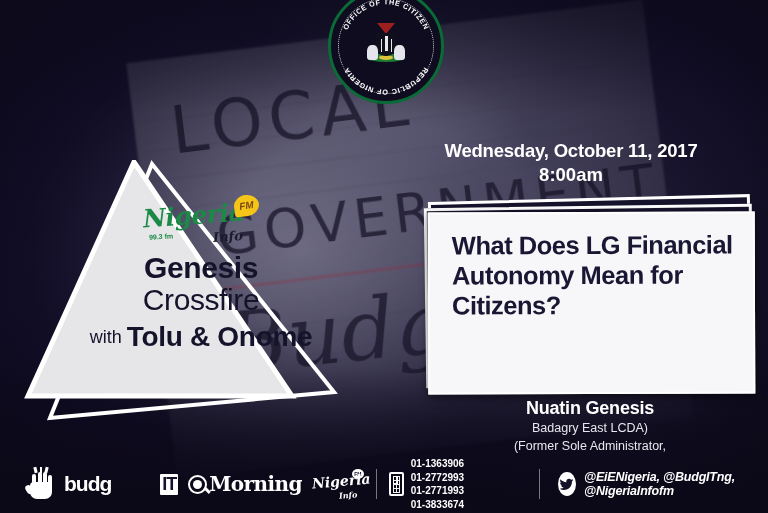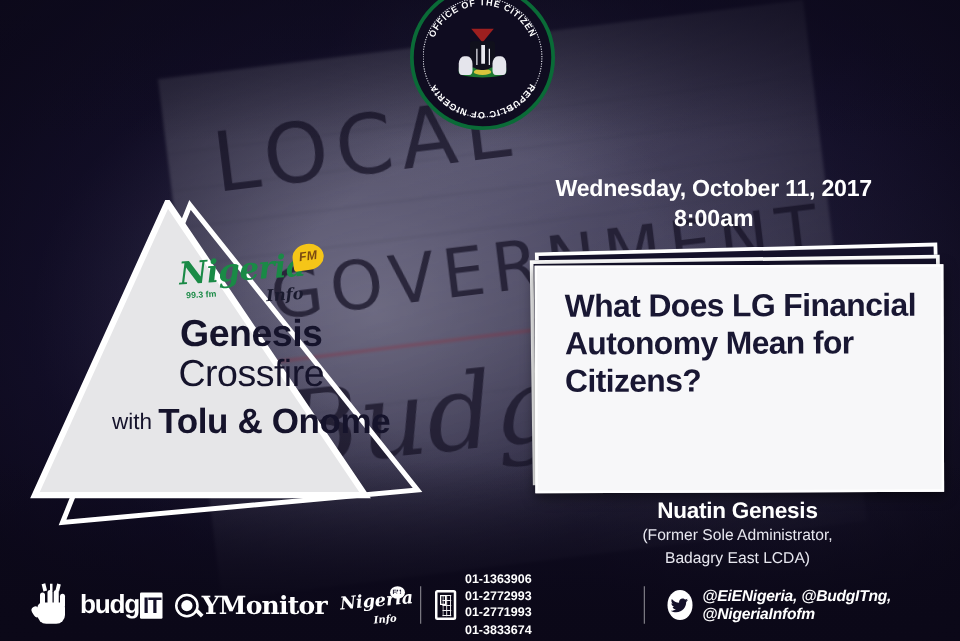--- a/index.html
+++ b/index.html
@@ -219,21 +219,21 @@
     position: absolute; left: 0; right: 0; bottom: 0; height: 58px;
     display: flex; align-items: center;
     z-index: 9;
   }
   .f-logos { display: flex; align-items: center; gap: 10px; padding-left: 28px; }
   .eie-hand { width: 26px; height: 30px; position: relative; }
   .eie-hand .palm { position: absolute; bottom: 0; left: 2px; width: 22px; height: 17px; background: #fff; border-radius: 4px 4px 7px 7px; }
   .eie-hand .fing { position: absolute; bottom: 14px; width: 4px; height: 11px; background: #fff; border-radius: 2px 2px 0 0; }
   .eie-hand .thumb { position: absolute; bottom: 5px; left: -2px; width: 6px; height: 9px; background: #fff; border-radius: 3px; transform: rotate(-30deg); }
   .eie-hand .bang { position: absolute; bottom: 26px; width: 2.5px; height: 6px; background: #fff; }
-  .budgit { font-size: 21px; font-weight: bold; color: #fff; letter-spacing: -1px; display: flex; align-items: center; }
+  .budgit { font-size: 21px; font-weight: bold; color: #fff; letter-spacing: -1px; display: flex; align-items: center; gap: 48px; }
   .budgit .it { display: inline-block; background: #fff; color: #14112a; padding: 0 2px; margin-left: 1px; font-size: 18px; border-radius: 1px; }
   .ymon { display: flex; align-items: center; gap: 2px; }
   .mag { width: 19px; height: 19px; border: 2.5px solid #fff; border-radius: 50%; position: relative; }
   .mag:after { content:""; position:absolute; width: 7px; height: 2.5px; background: #fff; transform: rotate(45deg); right: -6px; bottom: 0px; }
   .mag .dot { position: absolute; inset: 3px; border-radius: 50%; background: #fff; }
   .ymon-txt { font-family: "DejaVu Serif", serif; font-size: 20px; font-weight: bold; color: #fff; letter-spacing: -0.6px; }
   .ni-white { position: relative; width: 52px; height: 30px; }
   .ni-white .n1 { position: absolute; left: 0; top: 4px; font-family: "DejaVu Serif", serif; font-style: italic; font-weight: bold; font-size: 14px; color: #fff; transform: rotate(-5deg); }
   .ni-white .n2 { position: absolute; right: 6px; bottom: -1px; font-family: "DejaVu Serif", serif; font-style: italic; font-weight: bold; font-size: 8px; color: #fff; transform: rotate(-5deg); }
   .ni-white .bub { position: absolute; right: 0px; top: 0px; width: 12px; height: 10px; background: #fff; border-radius: 50%; font-size: 5px; color: #14112a; display:flex; align-items:center; justify-content:center; font-weight:bold; }
@@ -326,22 +326,22 @@
   </div>
 
   <div class="card-back2"></div>
   <div class="card-back1"></div>
   <div class="card-main">
     <h1>What Does LG Financial Autonomy Mean for Citizens?</h1>
   </div>
 
   <div class="speaker">
     <div class="speaker-name">Nuatin Genesis</div>
+    <div class="speaker-role">Badagry East LCDA)</div>
     <div class="speaker-role">(Former Sole Administrator,</div>
-    <div class="speaker-role">Badagry East LCDA)</div>
   </div>
 
   <div class="footer">
     <div class="f-logos">
 
       <div class="eie-hand">
         <div class="bang" style="left:6px;  transform:rotate(-14deg);"></div>
         <div class="bang" style="left:11.5px;"></div>
         <div class="bang" style="left:17px; transform:rotate(14deg);"></div>
         <div class="fing" style="left:4px;"></div>
@@ -354,21 +354,21 @@
 
       <div class="budgit">
         <span>budg</span>
           <span class="it">IT</span>
       </div>
 
       <div class="ymon">
         <div class="mag">
             <div class="dot"></div>
           </div>
-        <div class="ymon-txt">YMonitor</div>
+        <div class="ymon-txt">Morning</div>
       </div>
 
       <div class="ni-white">
         <div class="bub">FM</div>
         <div class="n1">Nigeria</div>
         <div class="n2">Info</div>
       </div>
     </div>
 
     <div class="divider"></div>

